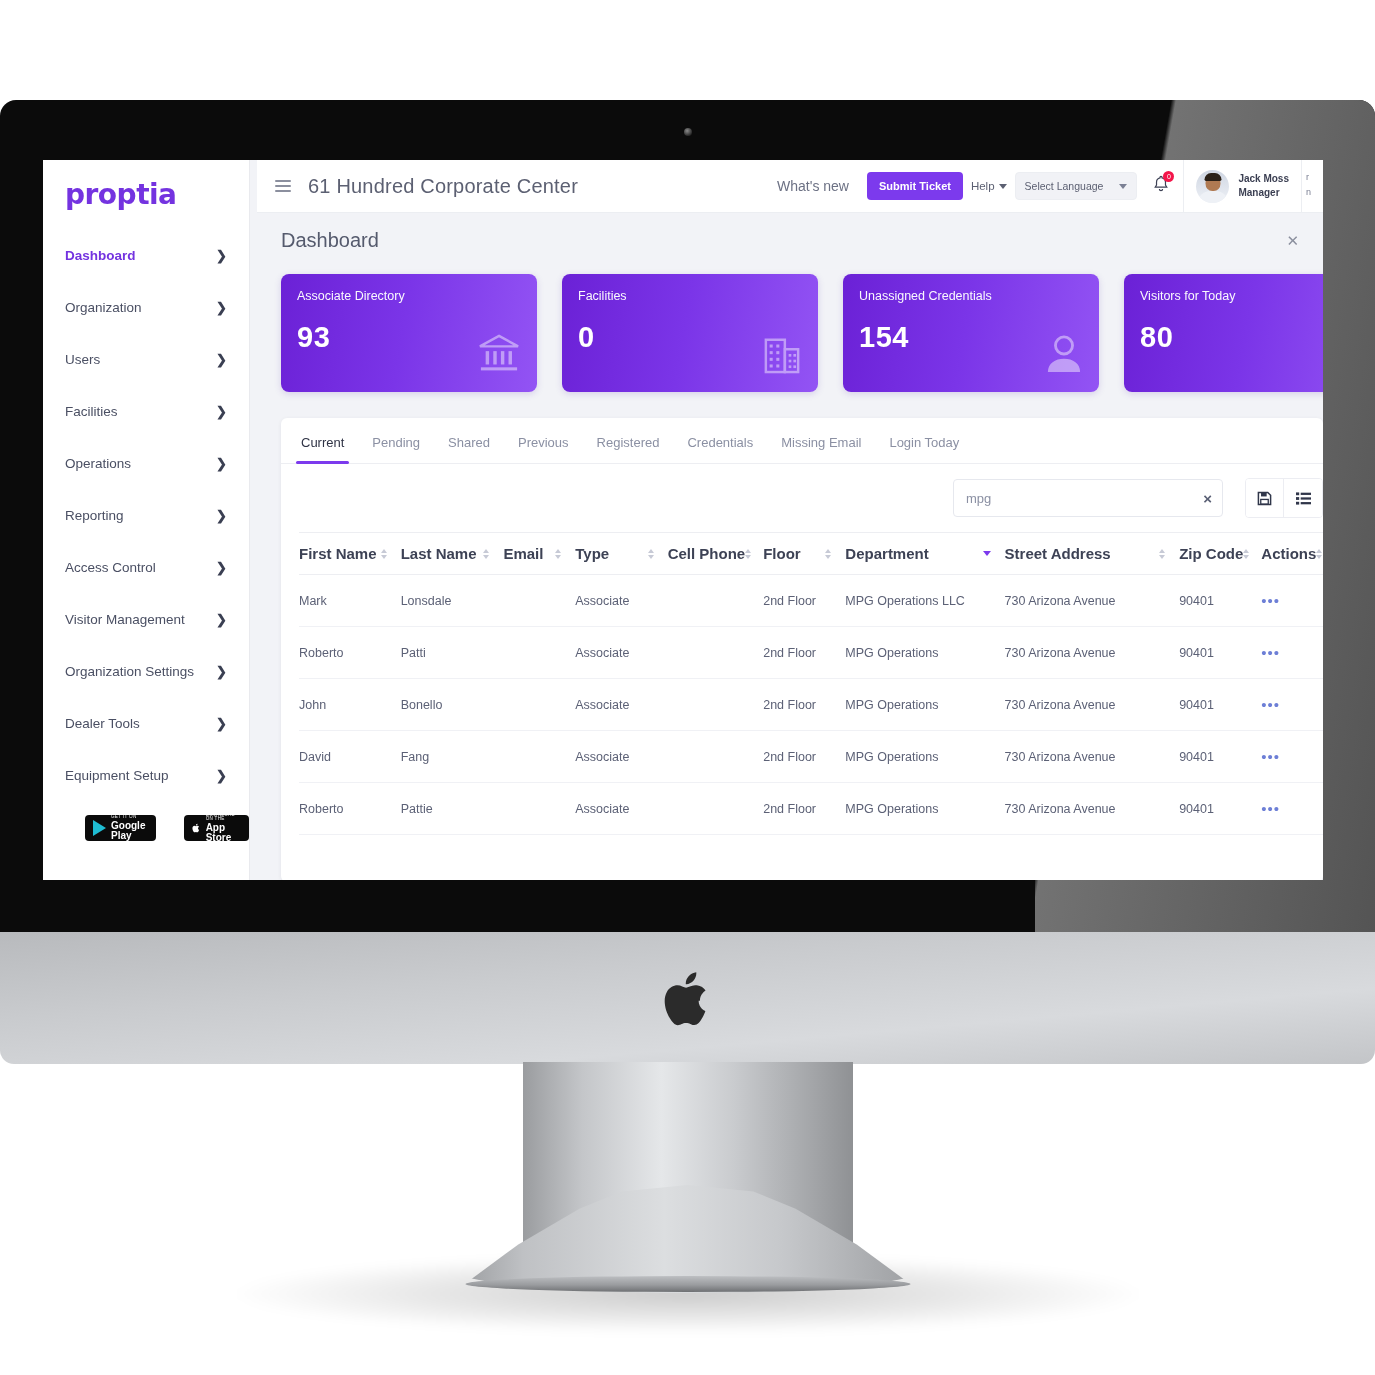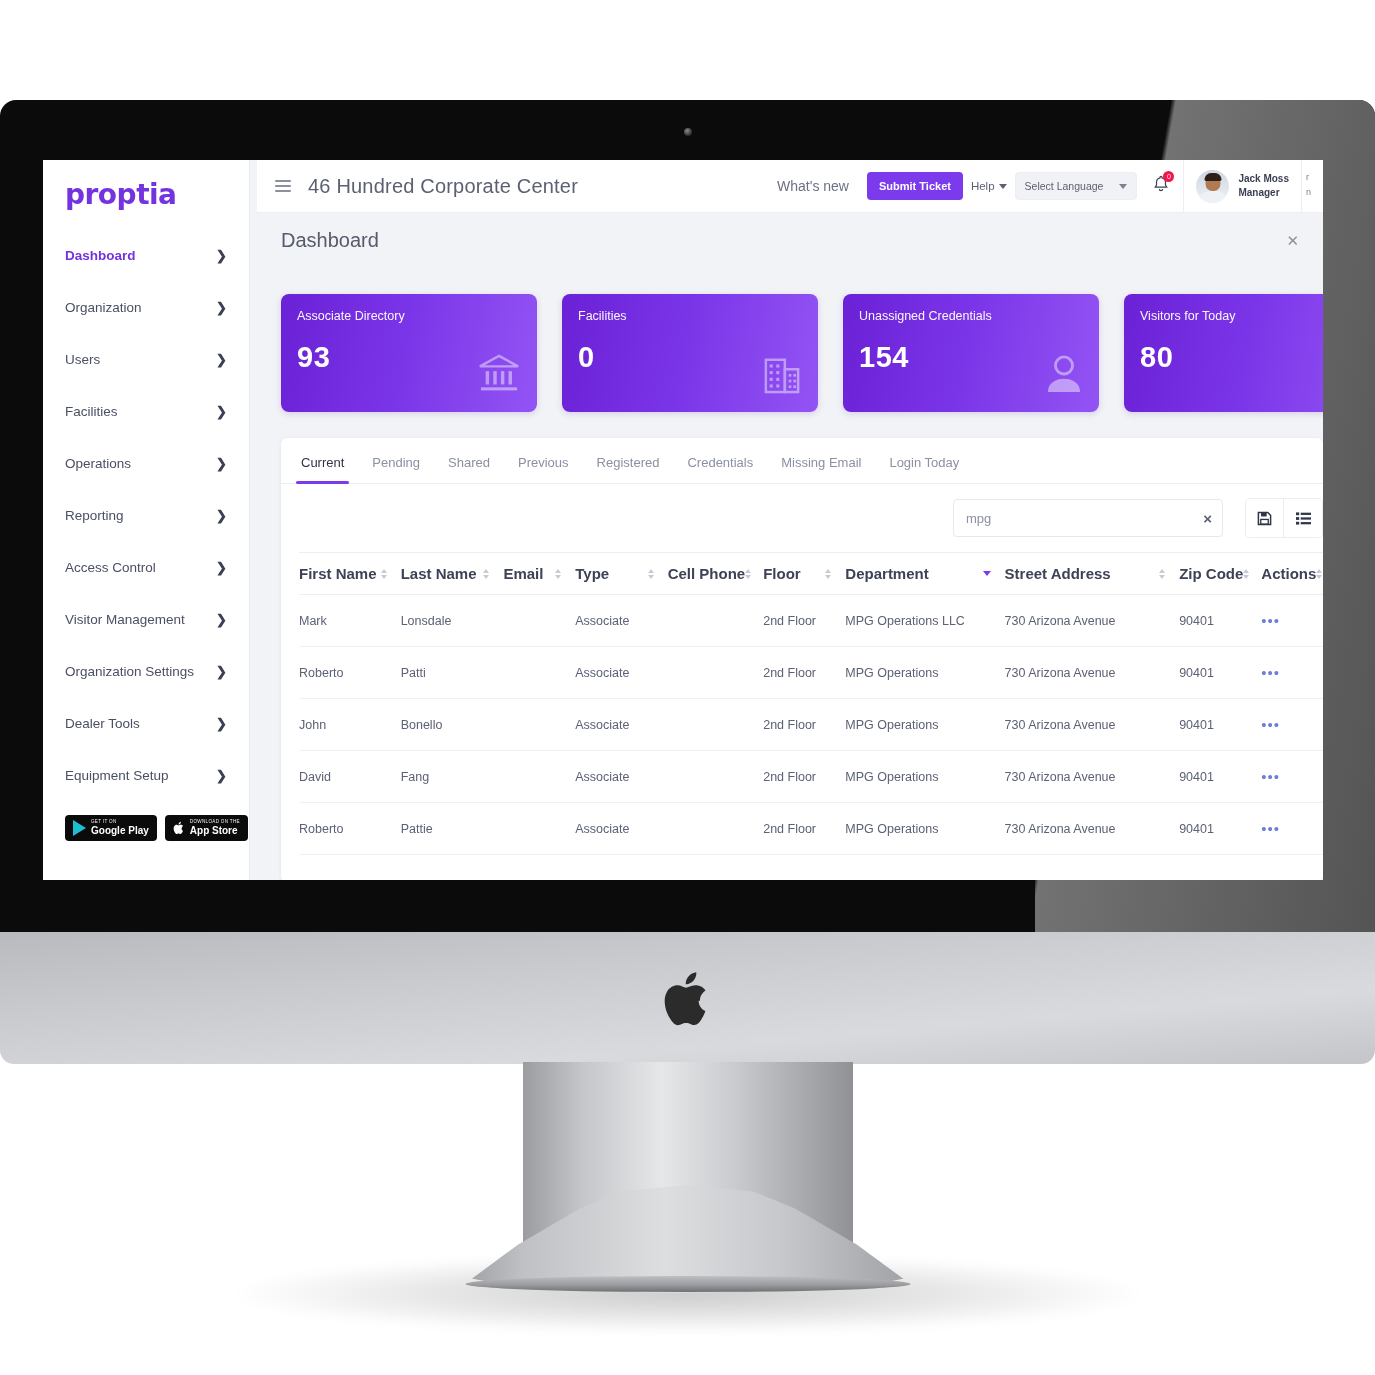--- a/index.html
+++ b/index.html
@@ -103,21 +103,21 @@
     padding: 0 22px 0 22px; height: 52px;
     font-size: 13.5px; color: #4a4f63; cursor: pointer;
   }
   .nav-item.active { color: #7433e0; font-weight: 600; }
   .nav-chev { color: #3a3f52; font-size: 13px; font-weight: 700; }
   .nav-item.active .nav-chev { color: #3a3f52; }
 
   .store-badges { display: flex; gap: 8px; padding: 14px 0 0 22px; }
   .badge-btn {
     height: 26px; border-radius: 4px; background: #0b0b0b; color:#fff;
-    display:flex; align-items:center; gap:5px; padding: 0 8px;
+    display:flex; align-items:center; gap:5px; padding: 0 8px; margin-left: 20px;
   }
   .badge-sub { font-size: 4.6px; letter-spacing: .3px; text-transform: uppercase; line-height: 1; opacity:.95;}
   .badge-main { font-size: 10px; font-weight: 700; line-height: 1; }
   .badge-txt { display:flex; flex-direction:column; gap:1.5px; }
   .gp-tri {
     width:0;height:0;border-style:solid;
     border-width: 8px 0 8px 13px;
     border-color: transparent transparent transparent #1fbcd2;
     position: relative;
   }
@@ -184,21 +184,20 @@
   .page-head-x { margin-left:auto; color:#8b8f9e; font-size:15px; }
 
   
   .cards { display:flex; gap: 25px; padding: 22px 0 0 24px; }
   .card {
     width: 256px; height: 118px; border-radius: 8px;
     background: linear-gradient(100deg, #6b21d6 0%, #7b35e8 48%, #9354f4 100%);
     box-shadow: 0 2px 7px rgba(90,50,170,.18);
     position: relative; padding: 15px 16px; color:#fff; flex: 0 0 auto;
     overflow:hidden;
-    margin-top:20px;
   }
   .card-label { font-size: 12.5px; opacity:.97; }
   .card-value { font-size: 29px; font-weight: 700; margin-top: 18px; letter-spacing:.5px;}
   .card-icon { position:absolute; right: 17px; bottom: 14px; opacity:.45; }
 
   
   .panel {
     margin: 26px 0 0 24px; background:#fff; border-radius: 6px;
     box-shadow: 0 1px 4px rgba(30,35,60,.07);
     flex: 1; min-height: 0; overflow: hidden;
@@ -343,21 +342,21 @@
       </aside>
 
       <section class="main">
 
         <header class="topbar">
           <div class="hamburger">
               <i></i>
               <i></i>
               <i></i>
             </div>
-          <div class="topbar-title">46 Hundred Corporate Center</div>
+          <div class="topbar-title">61 Hundred Corporate Center</div>
 
           <div class="topbar-right">
             <span class="whatsnew">What's new</span>
             <button class="btn-ticket">Submit Ticket</button>
             <span class="help-menu">
               <span>Help</span>
               <svg width="8" height="5" viewBox="0 0 8 5">
                   <path d="M0 0l4 5 4-5z" fill="#5c6072"></path>
                 </svg>
             </span>

